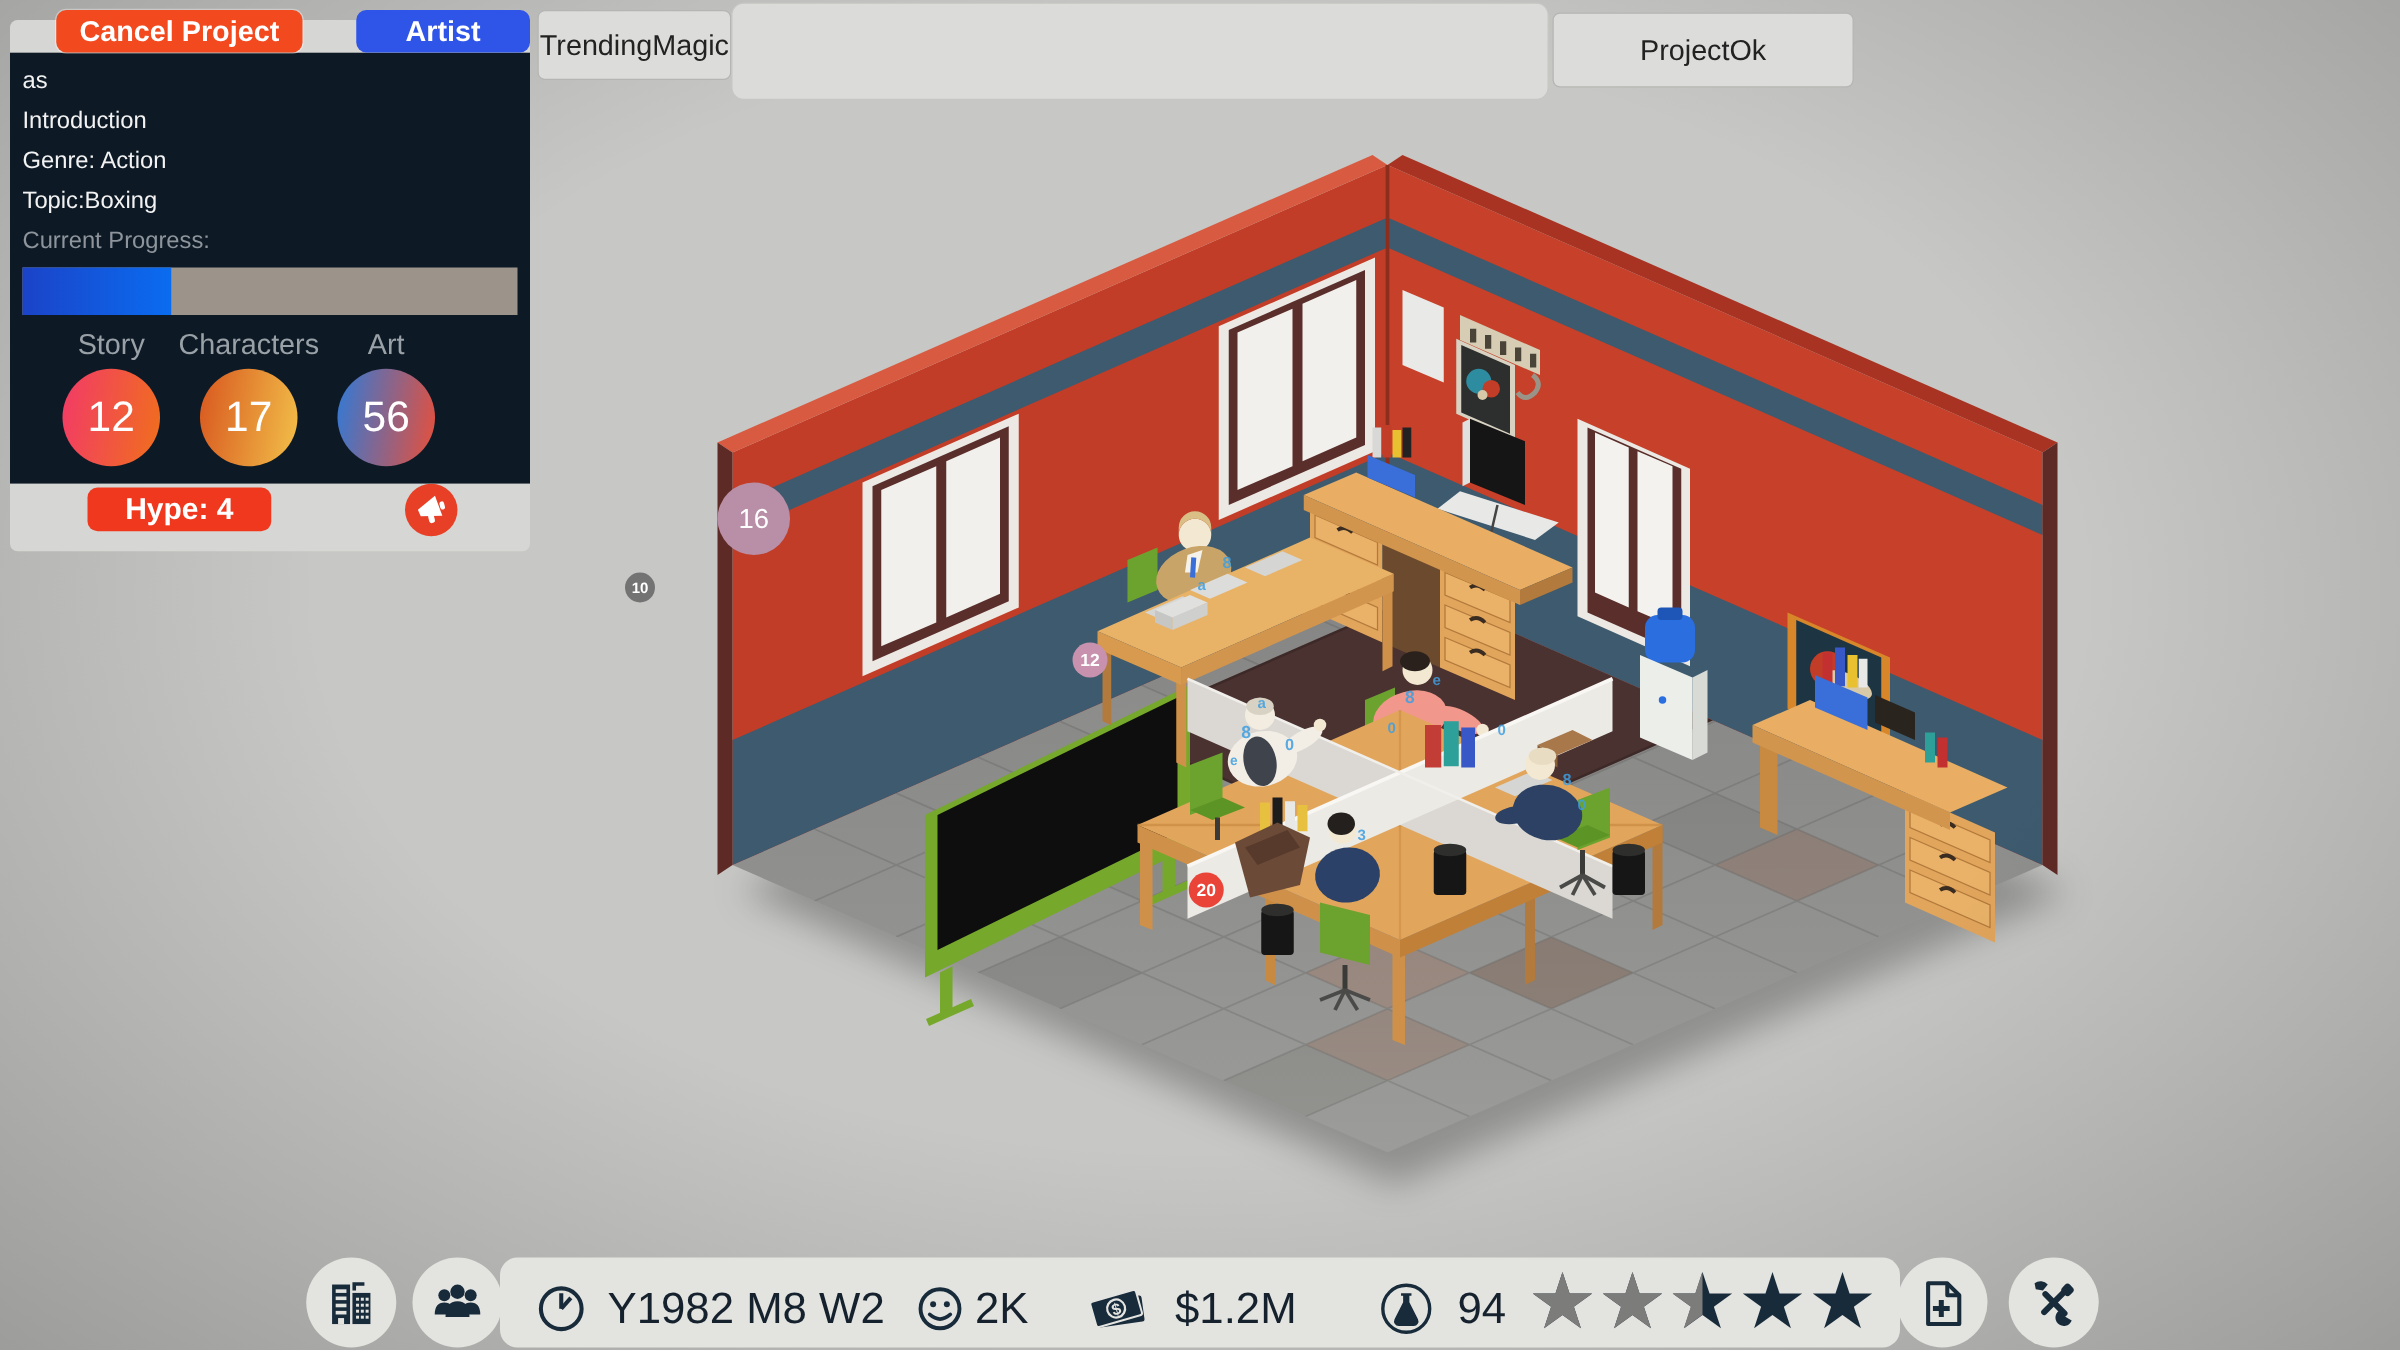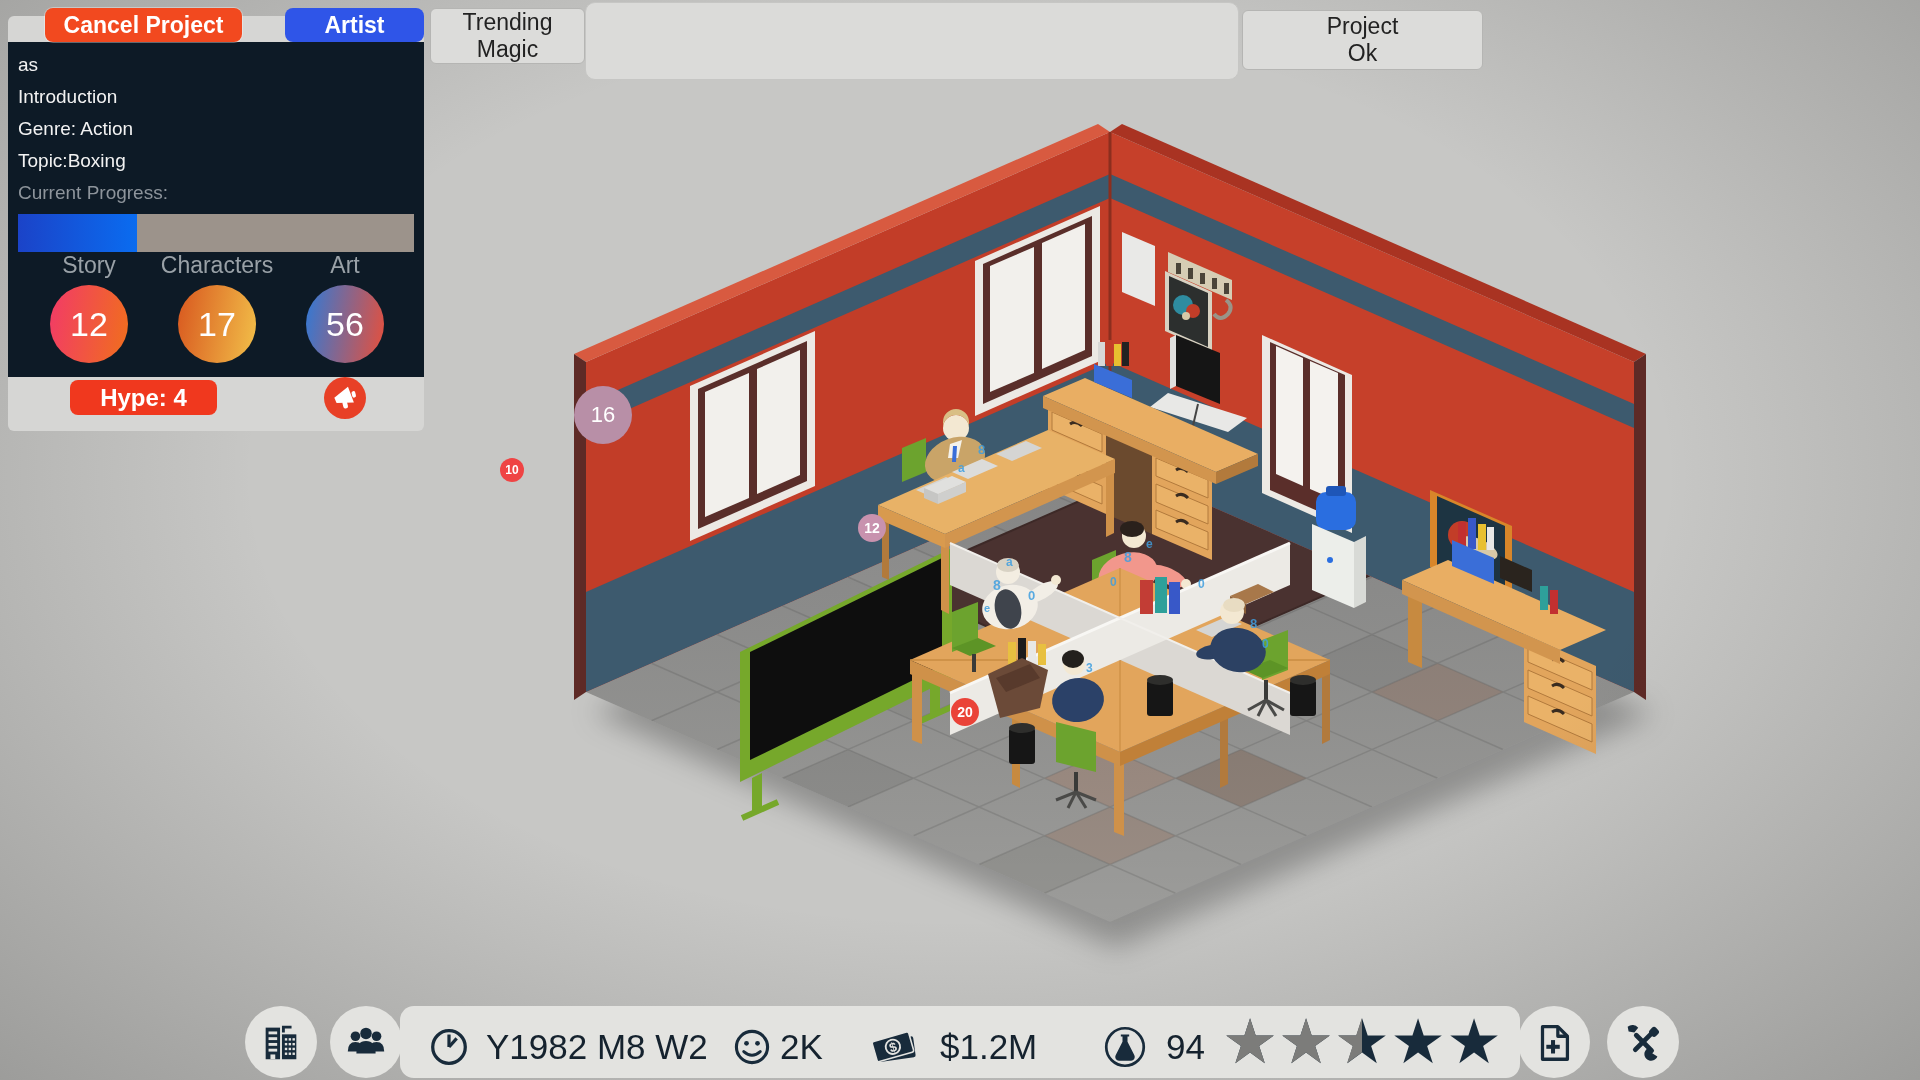--- a/index.html
+++ b/index.html
@@ -15,35 +15,35 @@
   .panel-btn{position:absolute;top:-8px;height:34px;border-radius:8px;border:none;
     color:#fff;font-size:23px;font-weight:700;font-family:inherit;display:flex;
     align-items:center;justify-content:center;cursor:pointer;}
   .btn-cancel{left:37px;width:197px;background:#f2491f;box-shadow:0 0 0 1px rgba(255,255,255,.35);}
   .btn-artist{left:277px;width:139px;background:#2f55e8;text-align:right;}
   .panel-body{background:#0d1a26;padding:7px 10px 10px 10px;}
   .panel-line{color:#f2f2f2;font-size:19px;line-height:32px;}
   .panel-line.dim{color:#8d949b;}
   .progress-track{margin-top:5px;height:38px;background:#9c938b;}
   .progress-fill{height:100%;width:30%;background:linear-gradient(90deg,#1b43c8,#0a6cf0);}
-  .stats-row{display:flex;justify-content:space-between;padding:0 14px 4px 16px;}
+  .stats-row{display:flex;padding:10px 14px 4px 16px;}
   .stat{width:110px;display:flex;flex-direction:column;align-items:center;}
   .stat-label{color:#99a1a7;font-size:23px;margin-bottom:6px;}
   .stat-circle{width:78px;height:78px;border-radius:50%;display:flex;align-items:center;
     justify-content:center;color:#fff;font-size:34px;}
   .panel-hype{position:relative;height:54px;background:#d6d6d4;border-radius:0 0 6px 6px;padding-left:20px;}
   .btn-hype{position:absolute;left:62px;top:3px;width:147px;height:35px;background:#f0381e;
     border:none;border-radius:8px;color:#fff;font-size:24px;font-weight:700;font-family:inherit;
     display:flex;align-items:center;justify-content:center;cursor:pointer;}
   .megaphone{position:absolute;left:316px;top:0px;width:42px;height:42px;border-radius:50%;
     background:#e84026;display:flex;align-items:center;justify-content:center;cursor:pointer;}
 
   
   .top-btn{position:absolute;background:#dcdcda;border:1px solid #b5b5b3;border-radius:6px;
-    color:#222;font-size:23px;line-height:27px;display:flex;flex-direction:column;
+    color:#222;font-size:23px;line-height:27px;display:flex;
     align-items:center;justify-content:center;cursor:pointer;}
   #btn-trending{left:430px;top:8px;width:155px;height:56px;}
   #info-box{position:absolute;left:585px;top:2px;width:652px;height:76px;background:#dbdbd9;
     border:1px solid #c6c6c4;border-radius:10px;}
   #btn-economy{left:1242px;top:10px;width:241px;height:60px;}
 
   
   .scene-badge{position:absolute;border-radius:50%;color:#fff;display:flex;align-items:center;
     justify-content:center;}
   #badge-16{left:574px;top:386px;width:58px;height:58px;font-size:22px;}
@@ -424,21 +424,21 @@
     <text x="958" y="472" font-size="12">a</text>
         <text x="978" y="454" font-size="13">8</text>
     <text x="1198" y="588" font-size="12">0</text>
         <text x="1086" y="672" font-size="12">3</text>
   </g>
 </svg>
 
 <div class="vignette"></div>
 
 <div class="scene-badge" id="badge-16" style="background: rgb(184, 143, 167);">16</div>
-<div class="scene-badge" id="badge-10" style="background: #ef4444;">10</div>
+<div class="scene-badge" id="badge-10" style="background: #737373;">10</div>
 <div class="scene-badge" id="badge-12" style="background: rgb(200, 146, 174);">12</div>
 <div class="scene-badge" id="badge-18" style="background: rgb(234, 67, 56);">20</div>
 
 <div id="project-panel">
   <div class="panel-header">
     <button class="panel-btn btn-cancel">Cancel Project</button>
     <button class="panel-btn btn-artist">Artist</button>
   </div>
   <div class="panel-body">
     <div class="panel-line">as</div>

